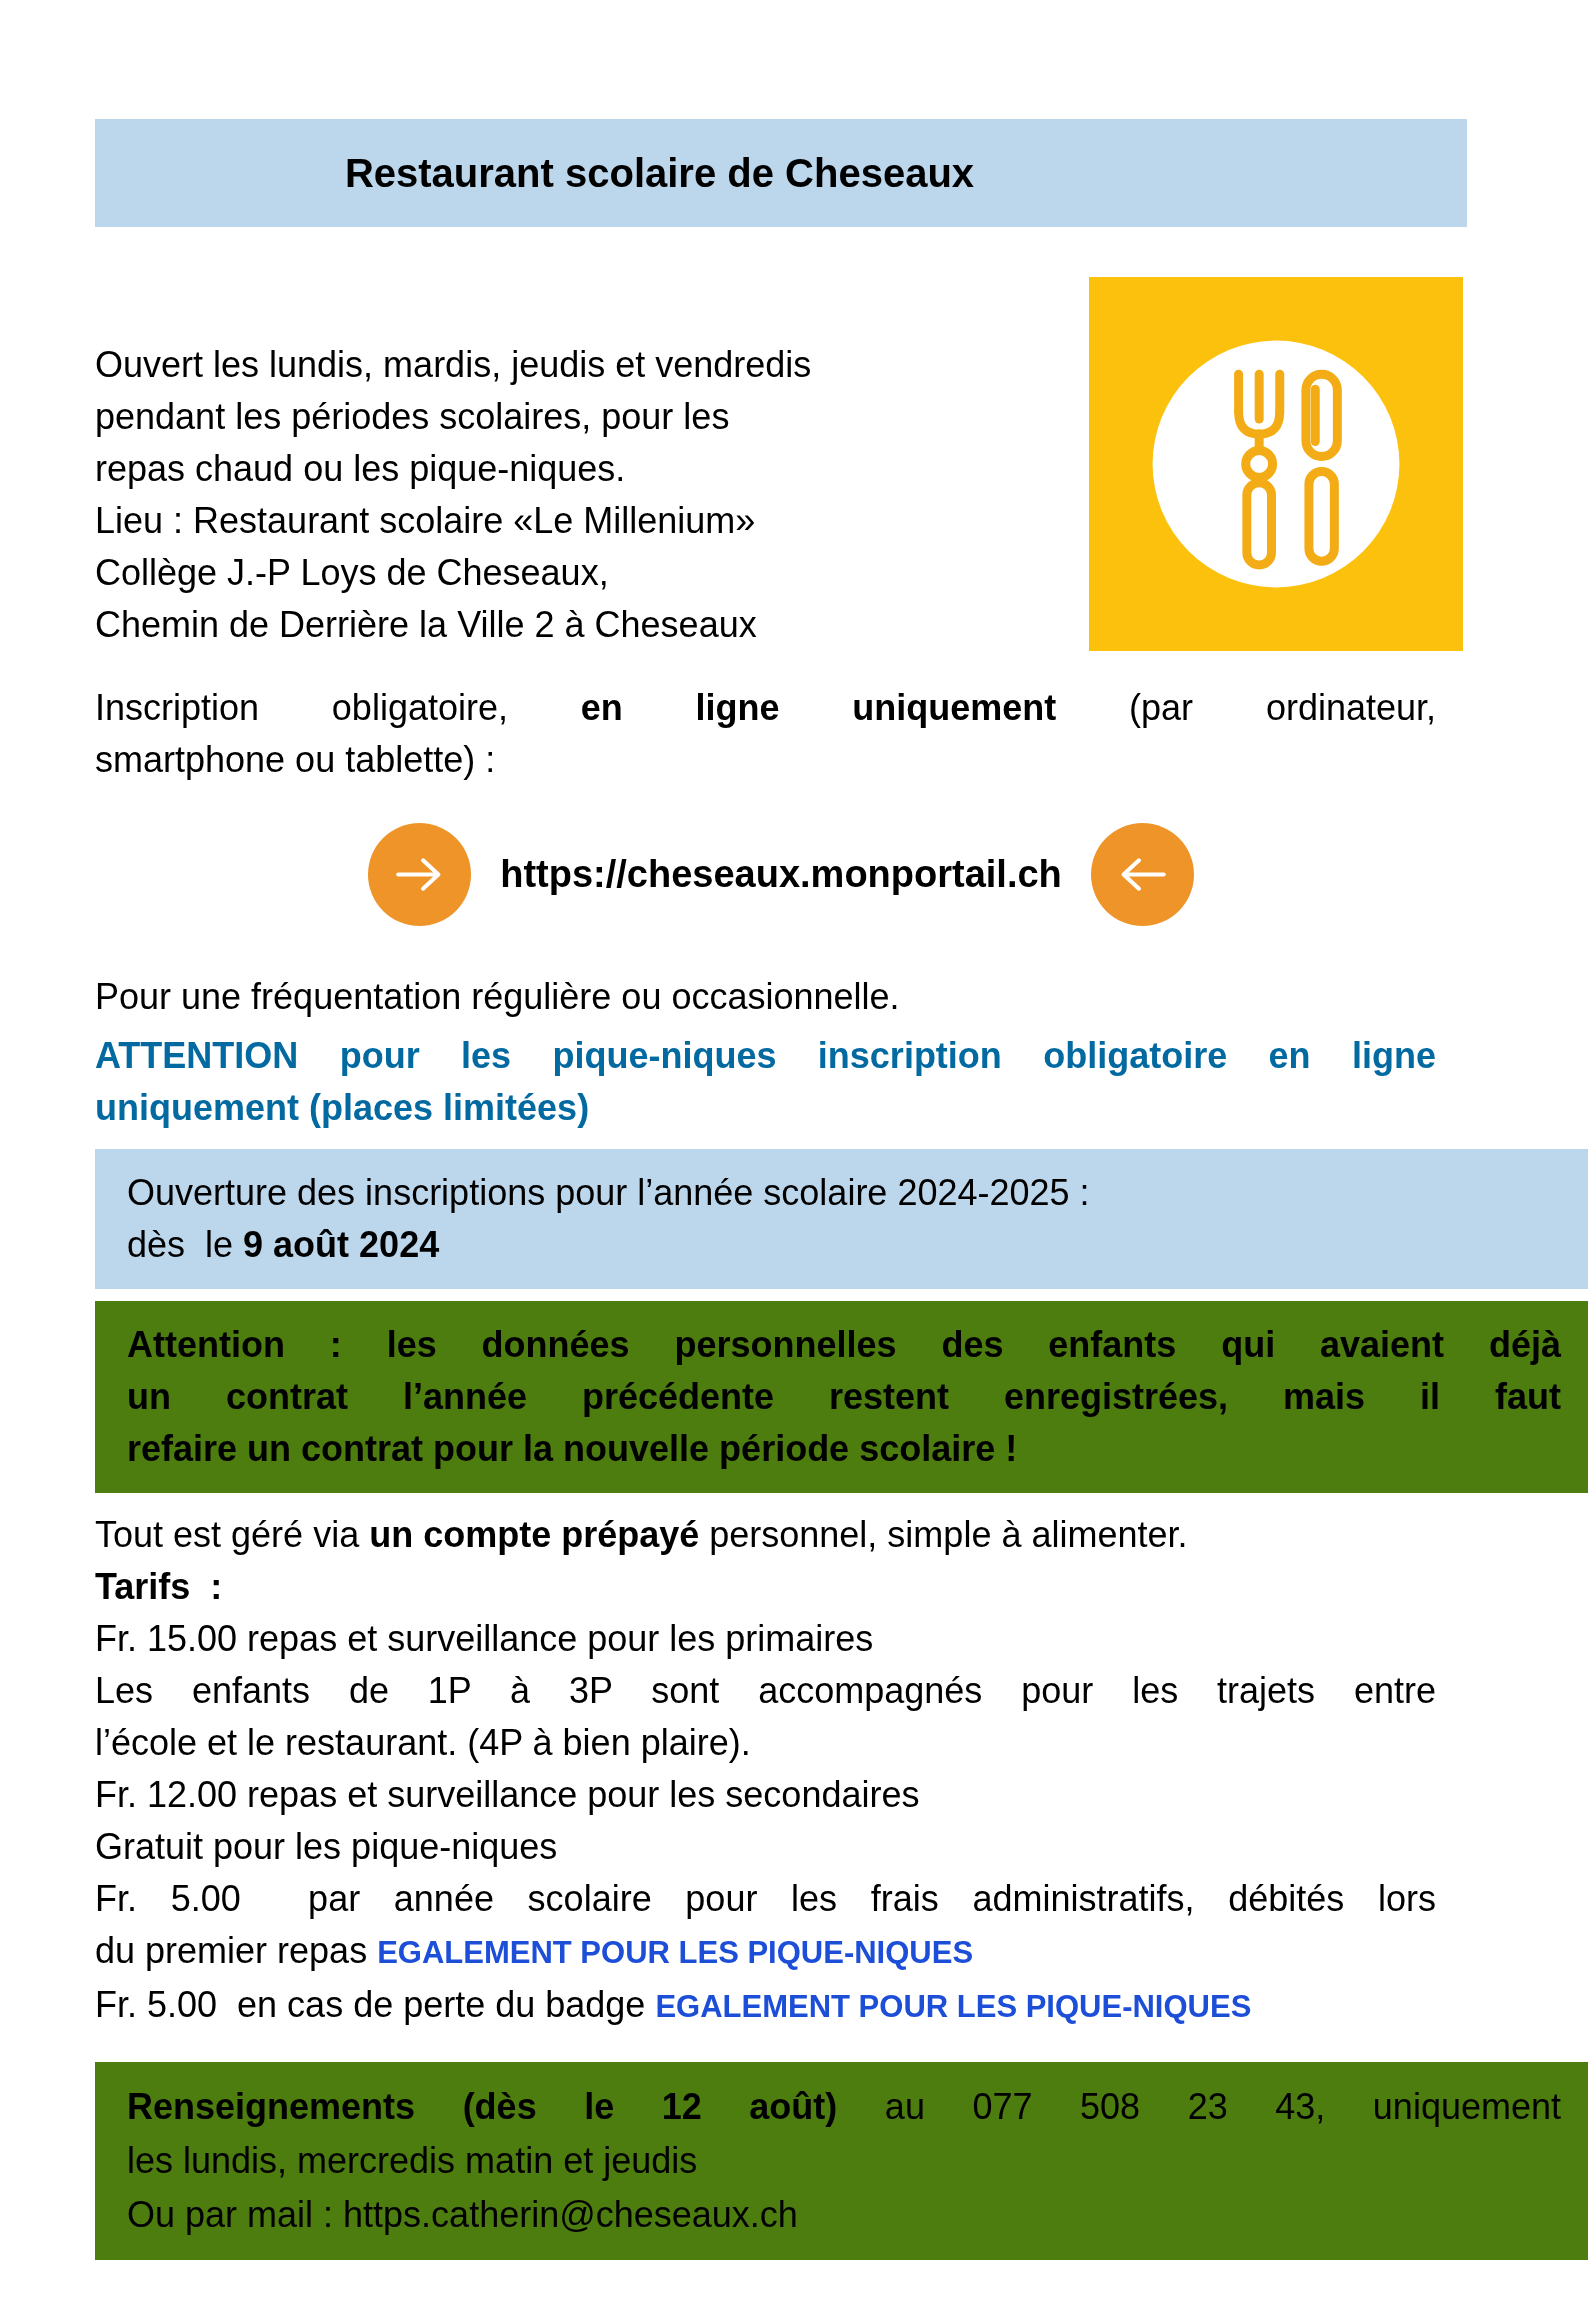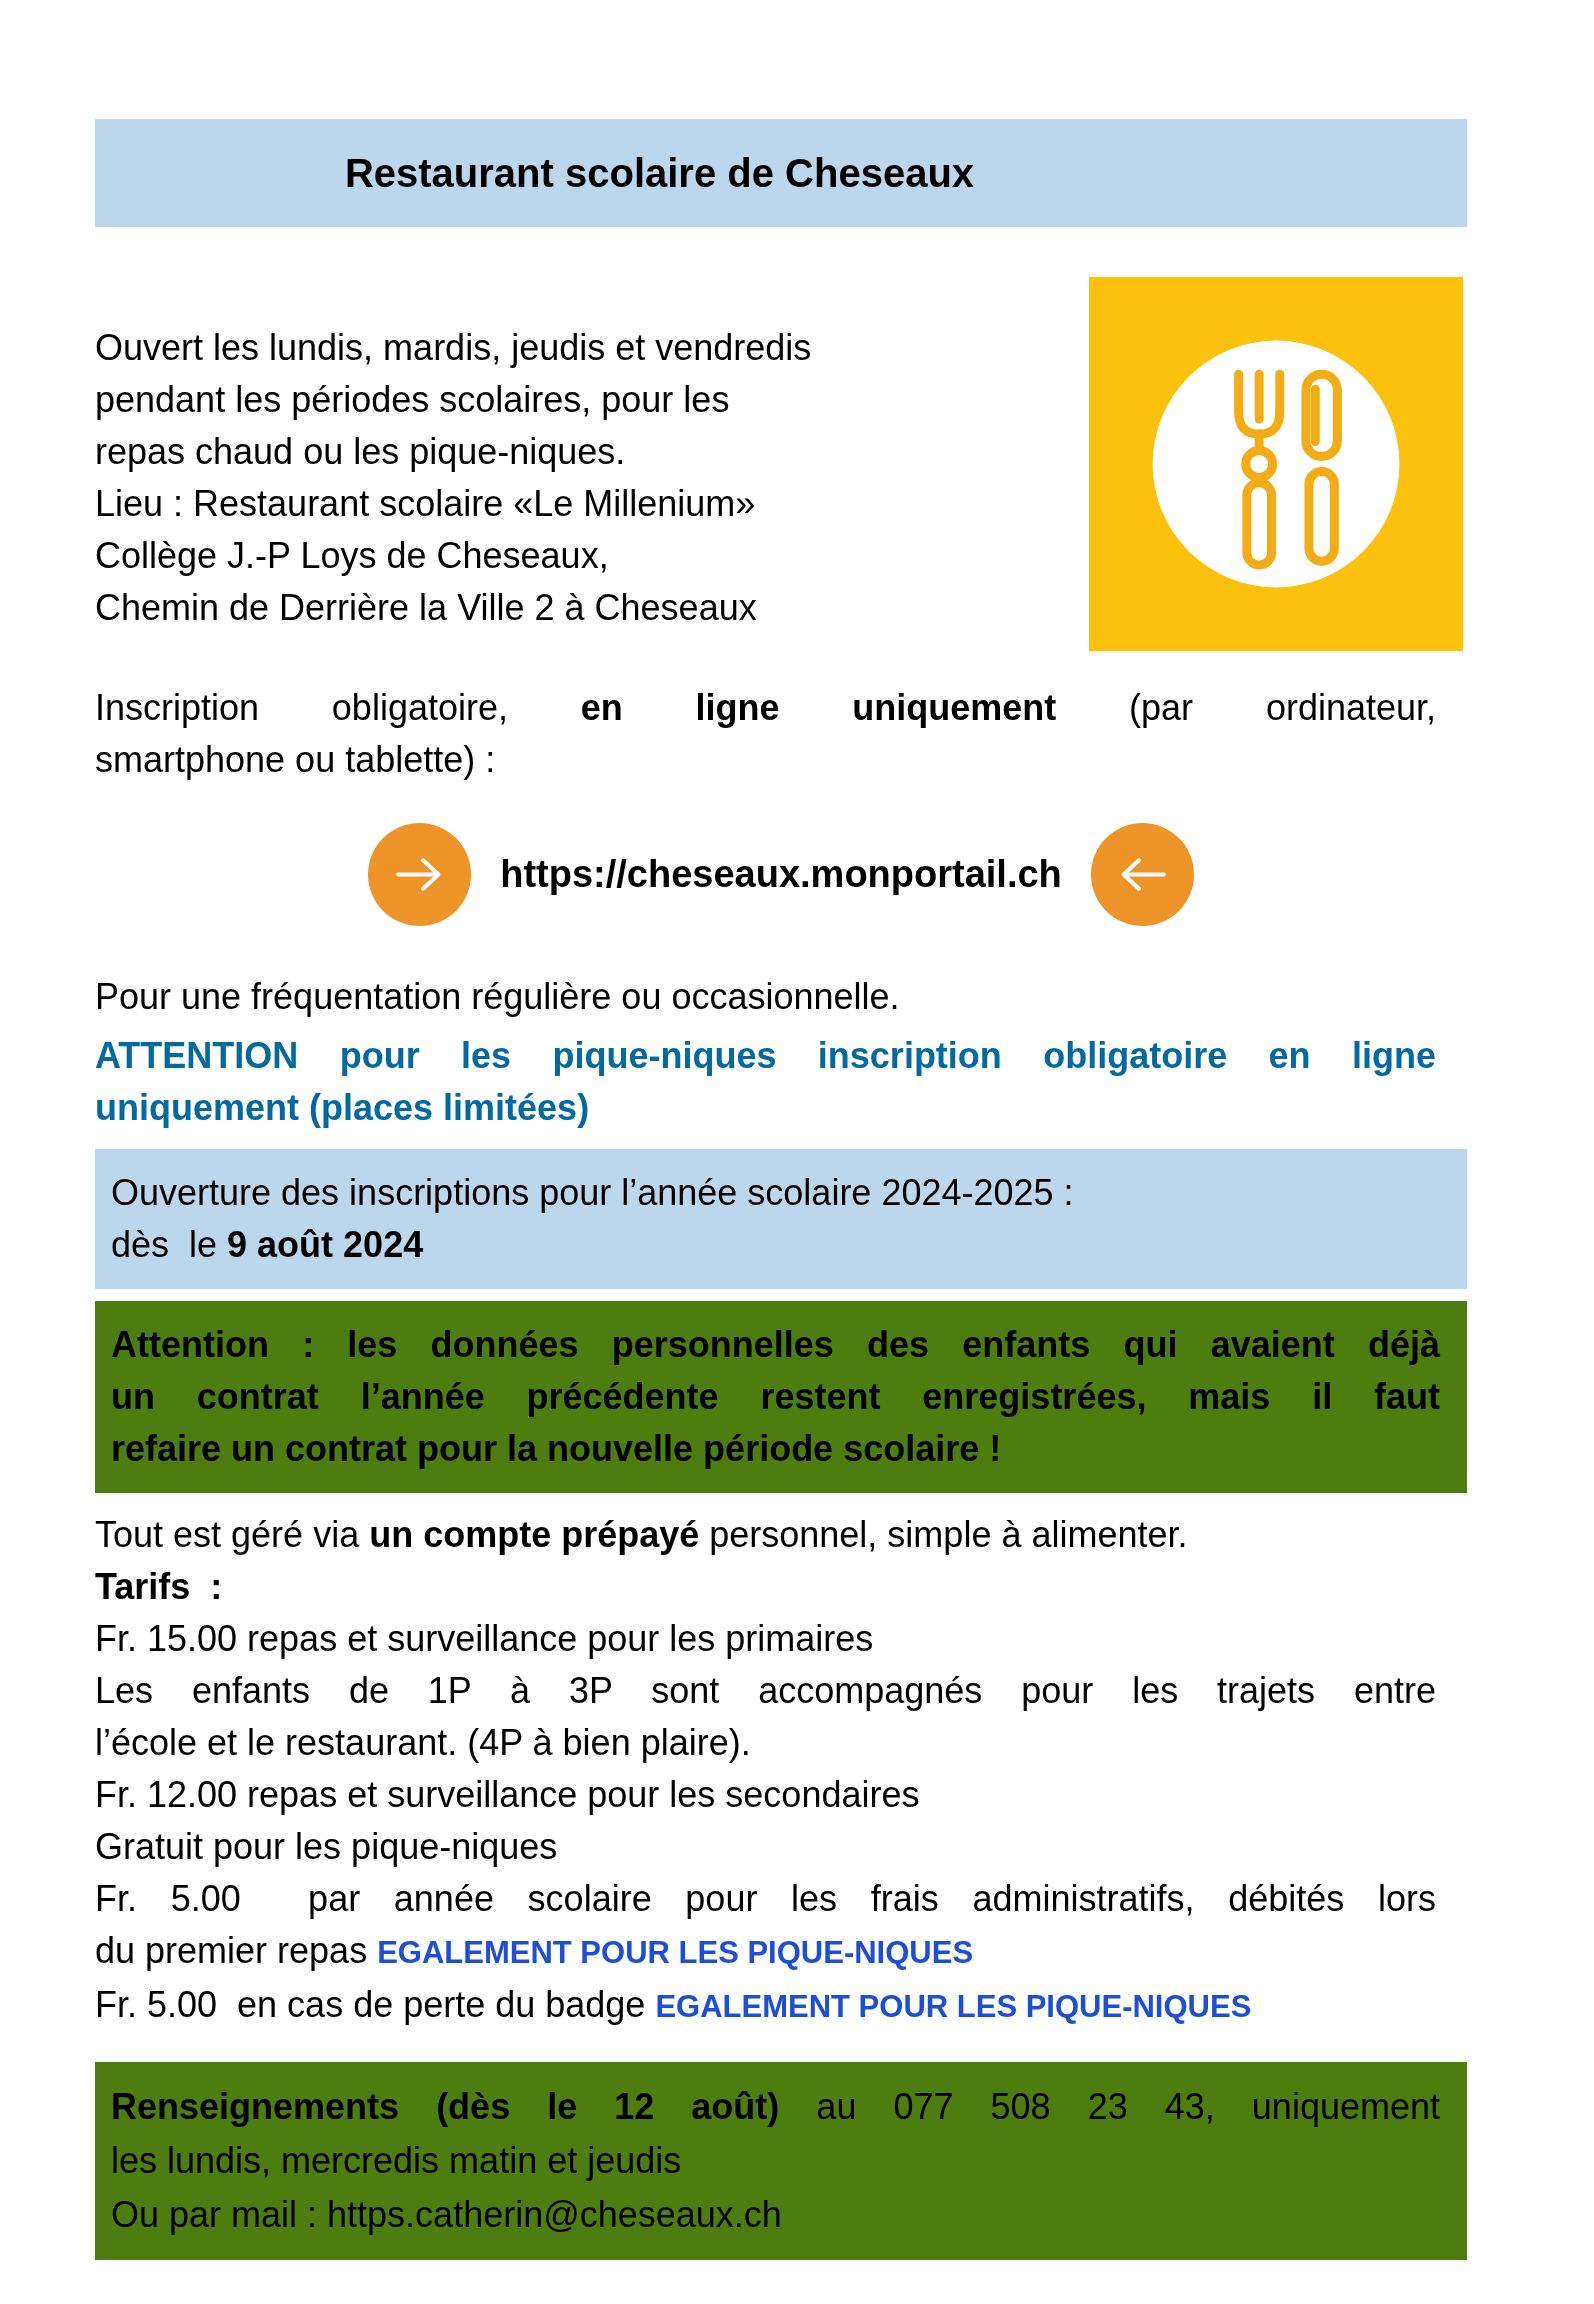--- a/index.html
+++ b/index.html
@@ -11,40 +11,40 @@
   }
   .col{margin-left:95px;width:1372px;}
   
   .banner{
     margin-top:119px;height:108px;background:#BCD6EC;
     display:flex;align-items:center;justify-content:center;
     padding-right:243px;box-sizing:border-box;
   }
   .banner h1{margin:0;font-size:40px;font-weight:bold;letter-spacing:0px;}
   
-  .intro-row{margin-top:50px;display:flex;align-items:center;}
+  .intro-row{margin-top:50px;display:flex;align-items:flex-end;}
   .intro-text{flex:1;margin-top:27px;font-size:36px;line-height:52px;}
   .logo{width:382px;height:374px;flex:0 0 auto;}
   .logo svg{display:block;width:100%;height:100%;}
   
   .para{font-size:36px;line-height:52px;width:1341px;}
   .jline{text-align:justify;text-align-last:justify;}
   .b{font-weight:bold;}
   .red{color:#0369a1;font-weight:bold;}
   .red-caps{color:#1d4ed8;font-weight:bold;font-size:31px;}
   .registration{margin-top:31px;}
   
   .url-row{margin-top:34px;display:flex;align-items:center;justify-content:center;gap:29px;height:108px;}
   .arrow-badge{width:103px;height:103px;border-radius:50%;background:#EE9428;display:flex;align-items:center;justify-content:center;}
   .arrow-badge svg{width:59px;height:59px;display:block;}
   .url-text{font-size:38px;font-weight:bold;}
   .freq{margin-top:43px;}
   .attention{margin-top:7.2px;}
   
-  .box{box-sizing:border-box;width:1372px;padding:18px 27px 18px 16px;font-size:36px;line-height:52px;}
+  .box{box-sizing:border-box;width:1493px;padding:18px 27px 18px 32px;font-size:36px;line-height:52px;}
   .box-blue{background:#BCD6EC;margin-top:14.4px;}
   .box-cream{background:#4d7c0f;}
   .warning{margin-top:12.6px;font-weight:bold;}
   .prepaid{margin-top:16px;}
   .contact{margin-top:29px;line-height:54px;}
 </style>
 </head>
 <body>
 
 <div class="col banner">

